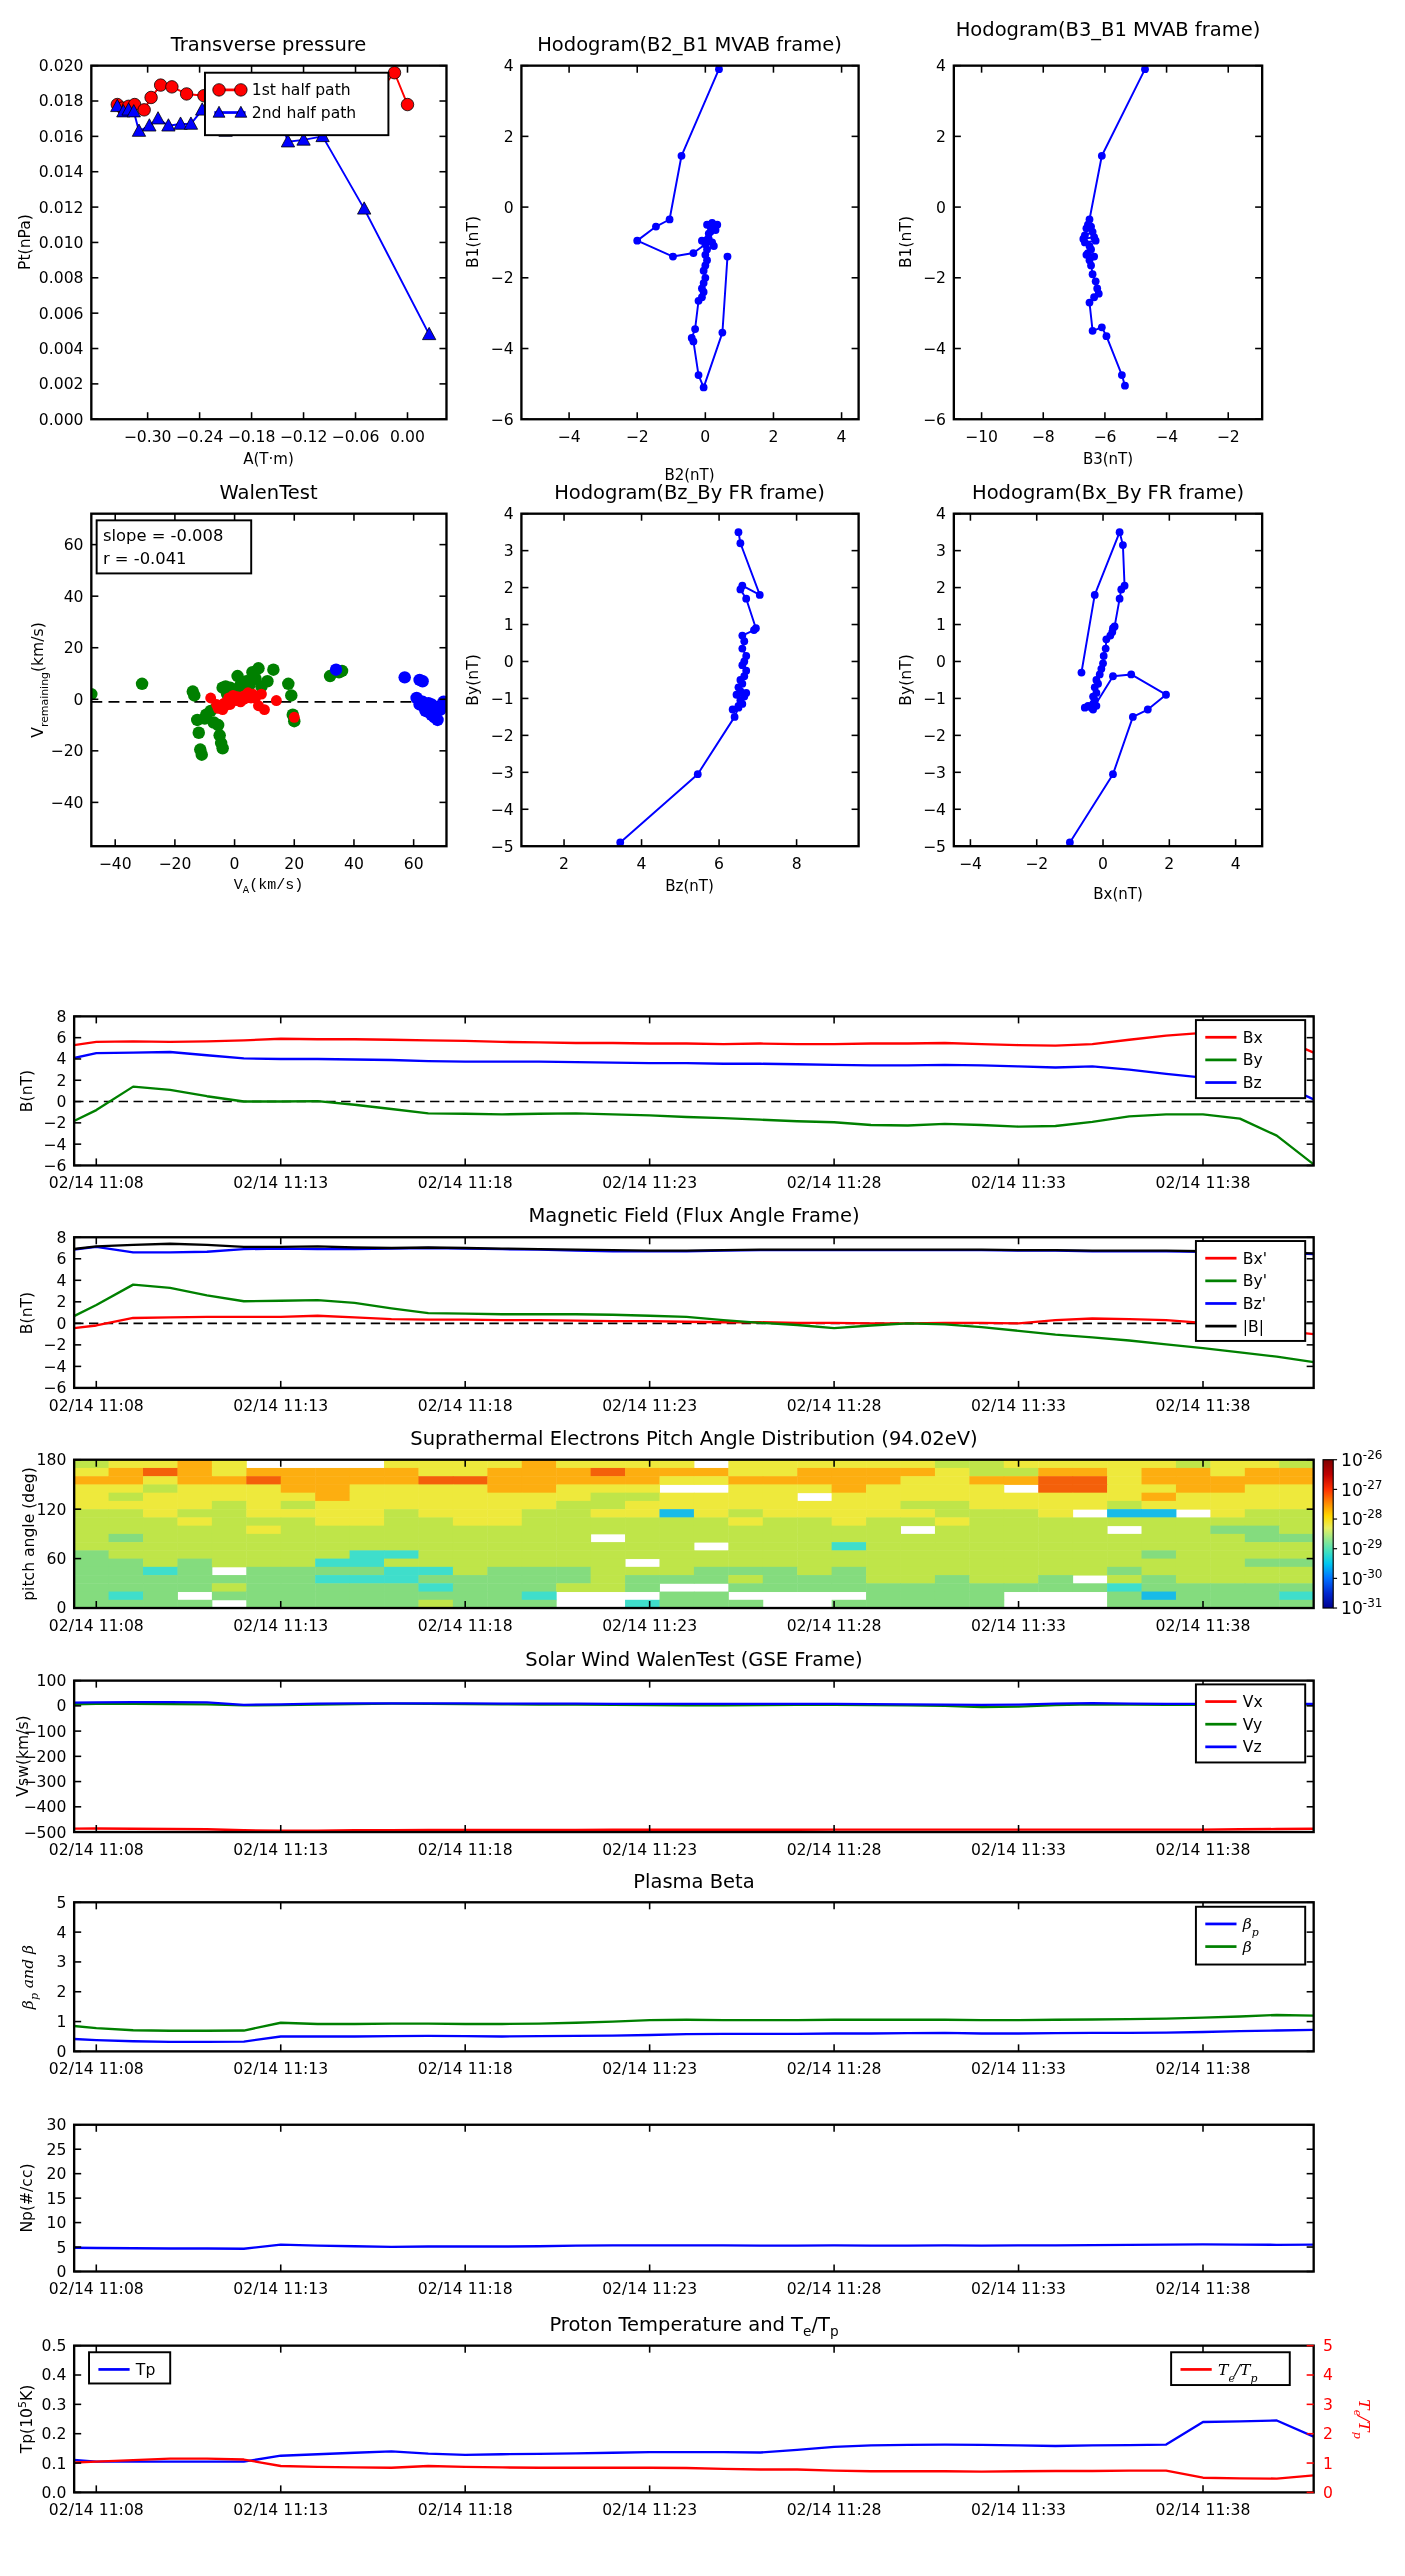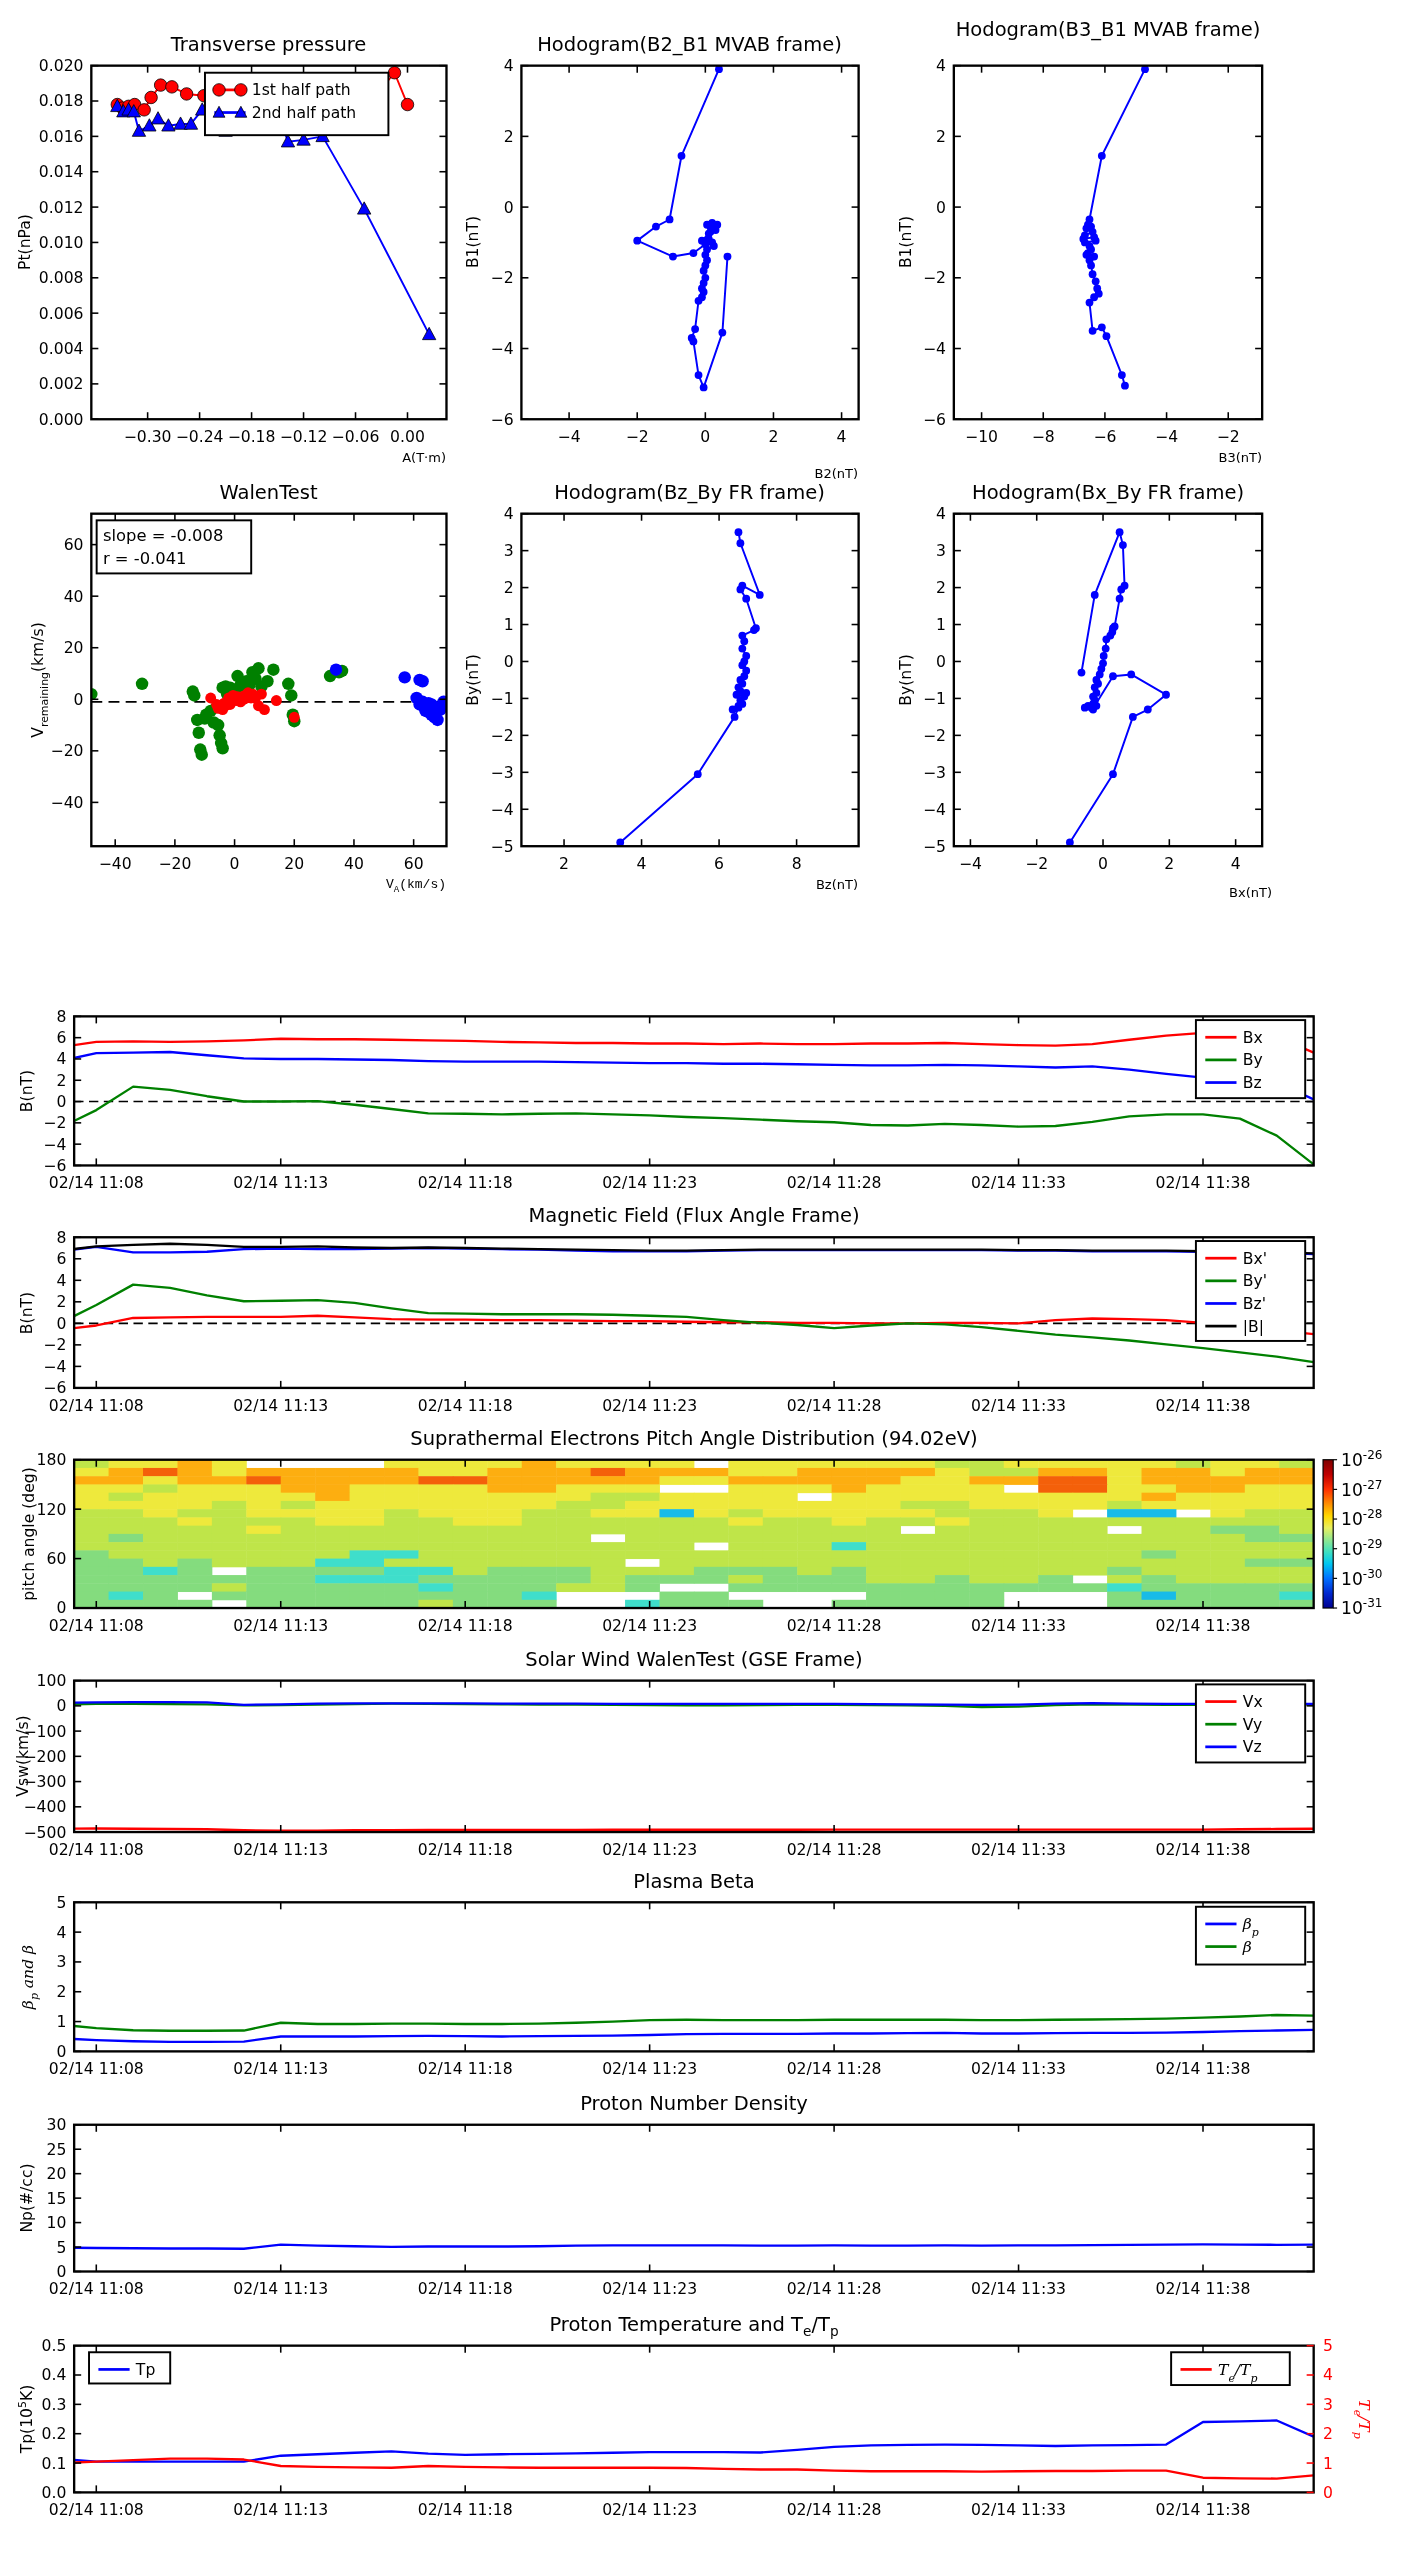--- a/index.html
+++ b/index.html
@@ -1,20 +1,20 @@
 <!DOCTYPE html>
 <html style="font-size:12.5px"><head>
 <meta charset="utf-8">
 <style>
   html,body{margin:0;padding:0;background:#ffffff;}
   #figure{position:relative;width:1405px;height:2576px;background:#ffffff;
           font-family:"DejaVu Sans","Liberation Sans",sans-serif;color:#000;}
   #chart-svg{position:absolute;left:0;top:0;}
   .ptitle{position:absolute;text-align:center;font-size:19.5px;white-space:nowrap;}
-  .pxlabel{position:absolute;text-align:right;font-size:13px;white-space:nowrap;}
+  .pxlabel{position:absolute;text-align:center;font-size:15px;white-space:nowrap;}
   .pylabel{position:absolute;font-size:15.6px;white-space:nowrap;
            transform:translate(-50%,-50%) rotate(-90deg);}
   .pylabel-right{position:absolute;font-size:15.6px;white-space:nowrap;color:#ff0000;
            font-family:"DejaVu Serif","Liberation Serif",serif;font-style:italic;
            transform:translate(-50%,-50%) rotate(90deg);}
   .serifmath{font-family:"DejaVu Serif","Liberation Serif",serif;font-style:italic;}
   sub,sup{font-size:70%;}
 </style>
 </head>
 <body>
@@ -1734,20 +1734,19 @@
 
   <div class="ptitle" style="left: 74px; width: 1240px; top: 1427px;">Suprathermal Electrons Pitch Angle Distribution (94.02eV)</div>
   <div class="pylabel" style="left: 29px; top: 1534px;">pitch angle (deg)</div>
 
   <div class="ptitle" style="left: 74px; width: 1240px; top: 1648px;">Solar Wind WalenTest (GSE Frame)</div>
   <div class="pylabel" style="left: 22.6px; top: 1756px;">Vsw(km/s)</div>
 
   <div class="ptitle" style="left: 74px; width: 1240px; top: 1870px;">Plasma Beta</div>
   <div class="pylabel serifmath" style="left: 30px; top: 1977px;">β<sub>p</sub> and β</div>
 
-  <div class="ptitle" style="left: 74px; width: 1240px; top: 2092px;">Proton Number Density</div>
   <div class="pylabel" style="left: 27px; top: 2198px;">Np(#/cc)</div>
 
   <div class="ptitle" style="left: 74px; width: 1240px; top: 2313px;">Proton Temperature and T<sub>e</sub>/T<sub>p</sub></div>
   <div class="pylabel" style="left: 26px; top: 2419px;">Tp(10<sup>5</sup>K)</div>
   <div class="pylabel-right" style="left: 1362px; top: 2419px;">T<sub>e</sub>/T<sub>p</sub></div>
 </div>
 
 
 </body></html>

